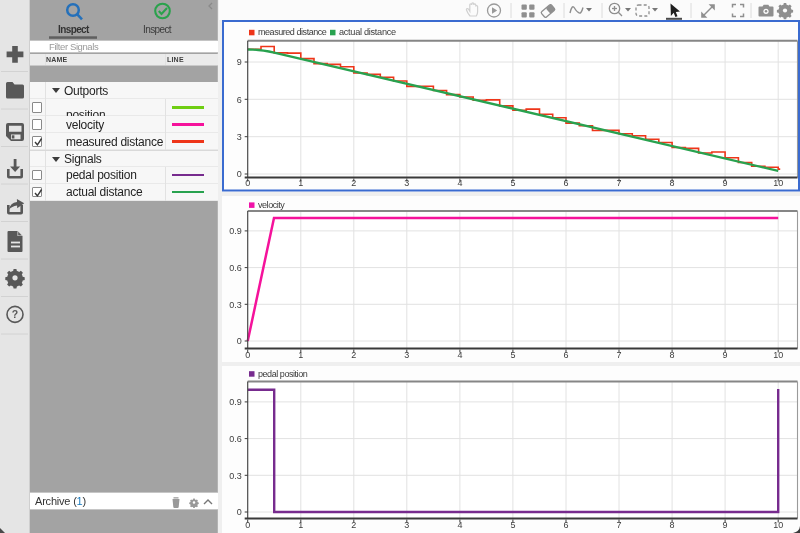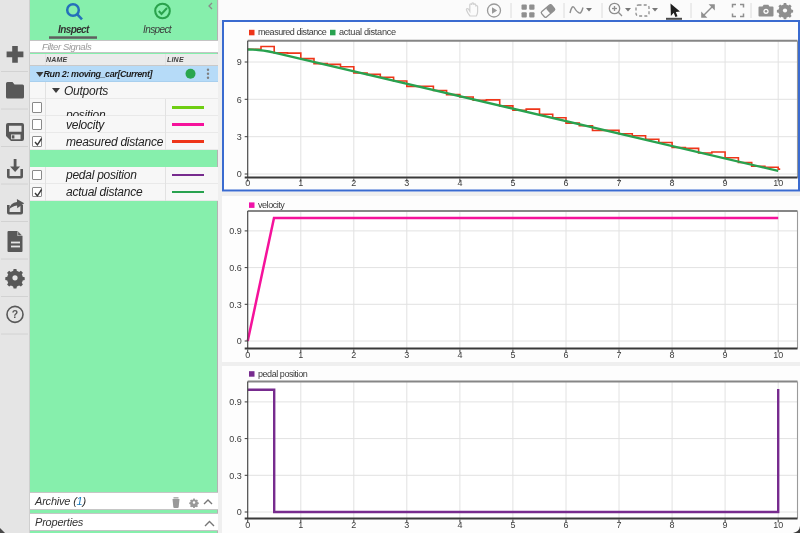--- a/index.html
+++ b/index.html
@@ -1,22 +1,22 @@
 <!DOCTYPE html>
 <html><head>
 <meta charset="utf-8">
 <style>
 * { margin:0; padding:0; box-sizing:border-box; }
 html,body { width:800px; height:533px; overflow:hidden; background:#efefef;
   font-family:"Liberation Sans", sans-serif; }
 .abs { position:absolute; }
 #strip { position:absolute; left:0; top:0; width:30px; height:533px; background:#e5e5e5; border-right:1px solid #cfcfcf; }
-#panel { position:absolute; left:30px; top:0; width:188px; height:533px; background:#86efac; border-right:1px solid #b3b3b3;font-style:italic; }
+#panel { position:absolute; left:30px; top:0; width:188px; height:533px; background:#a3a3a3; border-right:1px solid #b3b3b3; }
 .tabtxt { position:absolute; top:24.2px; font-size:10px; color:#3c3c3c; letter-spacing:-0.6px; }
-#filter { position:absolute; left:0; top:40px; width:188px; height:13px; background:#fff; border-top:1px solid #c4c4c4; border-bottom:1px solid #c4c4c4; color:#9a9a9a; font-size:9.5px; letter-spacing:-0.4px; line-height:12px; padding-left:12px; }
+#filter { position:absolute; left:0; top:40px; width:188px; height:13px; background:#fff; border-top:1px solid #c4c4c4; border-bottom:1px solid #c4c4c4; color:#9a9a9a; font-size:9.5px; letter-spacing:-0.4px; line-height:12px; padding-left:19px; }
 #thead { position:absolute; left:0; top:54px; width:188px; height:11.5px; background:#ebebeb; border-bottom:1px solid #c9c9c9; font-size:7px; font-weight:bold; color:#3f3f3f; letter-spacing:0.2px; }
 .row { position:absolute; left:0; width:188px; height:17px; background:#f7f7f7; border-bottom:1px solid #e9e9e9; font-size:12px; color:#242424; letter-spacing:-0.25px; line-height:16px; }
 .cbx { position:absolute; left:1.5px; top:3px; width:10.5px; height:10.5px; background:#fff; border:1px solid #8a8a8a; border-radius:1px; }
 .sw { position:absolute; left:142px; top:7px; width:32px; height:2.5px; }
 .colv { position:absolute; top:0; width:1px; height:17px; background:#e2e2e2; }
 .bar { position:absolute; left:0; width:188px; height:18px; background:#fff; border-top:1px solid #c6c6c6; font-size:11px; color:#333; letter-spacing:-0.2px; line-height:17px; }
 #charts { position:absolute; left:219px; top:0; width:581px; height:533px; background:#efefef; }
 svg text { font-family:"Liberation Sans", sans-serif; }
 </style>
 </head>
@@ -93,34 +93,20 @@
   <div class="tabtxt" style="left:28px;font-weight:bold;color:#333;">Inspect</div>
   <div class="tabtxt" style="left:113px;">Inspect</div>
   <div id="filter">Filter Signals</div>
   <div id="thead" style="border-bottom:1px solid #c9c9c9;">
     <span style="position:absolute;left:16px;top:2px;">NAME</span>
     <span style="position:absolute;left:137px;top:2px;">LINE</span>
     <span class="colv" style="left:14.5px;height:11px;"></span>
     <span class="colv" style="left:135px;height:11px;"></span>
   </div>
 
-  <div class="row" style="top:65.5px;height:16.8px;background:#b6dbf8;border-bottom:1px solid #a8cfee;font-weight:bold;color:#1d1d1d;font-size:9px;">
-    <svg class="abs" style="left:6px;top:5px" width="8" height="7">
-        <path d="M0 1 h7.5 l-3.75 5 z" fill="#3c3c3c"></path>
-      </svg>
-    <span style="position:absolute;left:13.5px;top:0.5px;font-size:9px;letter-spacing:-0.42px;">Run 2: moving_car[Current]</span>
-    <svg class="abs" style="left:152px;top:2.5px" width="32" height="12">
-      <circle cx="8.5" cy="5.8" r="5" fill="#2aa64e"></circle>
-      <g fill="#7f7f7f">
-          <circle cx="26" cy="1.8" r="1.2"></circle>
-          <circle cx="26" cy="5.8" r="1.2"></circle>
-          <circle cx="26" cy="9.8" r="1.2"></circle>
-        </g>
-    </svg>
-  </div>
   <div class="row" style="top:82.3px;height:16.9px;">
     <svg class="abs" style="left:22px;top:5px" width="9" height="7">
         <path d="M0 1 h8 l-4 5 z" fill="#3c3c3c"></path>
       </svg>
     <span style="position:absolute;left:34px;top:0.5px;">Outports</span>
     <span class="colv" style="left:14.5px;"></span>
   </div>
   <div class="row" style="top:99.2px;height:16.9px;">
     <span class="cbx"></span>
     <span style="position:absolute;left:36px;top:8px;">position</span>
@@ -137,20 +123,27 @@
   </div>
   <div class="row" style="top:133px;height:16.9px;">
     <span class="cbx"></span>
     <svg class="abs" style="left:2.5px;top:4px" width="11" height="11">
         <path d="M2 5 l2.4 2.8 L8.6 1.5" stroke="#3a3a3a" stroke-width="1.4" fill="none"></path>
       </svg>
     <span style="position:absolute;left:36px;top:0.5px;">measured distance</span>
     <span class="colv" style="left:14.5px;"></span>
       <span class="colv" style="left:135px;"></span>
     <span class="sw" style="background:#ee3519;"></span>
+  </div>
+  <div class="row" style="top:149.9px;height:16.9px;border-top:1px solid #d9d9d9;">
+    <svg class="abs" style="left:22px;top:5px" width="9" height="7">
+        <path d="M0 1 h8 l-4 5 z" fill="#3c3c3c"></path>
+      </svg>
+    <span style="position:absolute;left:34px;top:0.5px;">Signals</span>
+    <span class="colv" style="left:14.5px;"></span>
   </div>
   <div class="row" style="top:166.8px;height:16.9px;">
     <span class="cbx"></span>
     <span style="position:absolute;left:36px;top:0.5px;">pedal position</span>
     <span class="colv" style="left:14.5px;"></span>
       <span class="colv" style="left:135px;"></span>
     <span class="sw" style="background:#772b8e;"></span>
   </div>
   <div class="row" style="top:183.7px;height:16.9px;">
     <span class="cbx"></span>
@@ -168,26 +161,20 @@
     <svg class="abs" style="left:140px;top:3px" width="46" height="12" viewBox="0 0 46 12">
       <g fill="#999">
         <path d="M2.5 3 h7 l-0.8 8 q-0.1 1-1.1 1 h-3.2 q-1 0-1.1-1 z M3.5 1.2 h5 v1.2 h-5 z"></path>
       </g>
       <g transform="translate(24,6.5) scale(0.82)">
         <path fill="#999" d="M-0.9 -4.8 h1.8 l0.3 1.2 a3.8 3.8 0 0 1 1.2 0.5 l1.1-0.7 1.3 1.3 -0.7 1.1 a3.8 3.8 0 0 1 0.5 1.2 l1.2 0.3 v1.8 l-1.2 0.3 a3.8 3.8 0 0 1-0.5 1.2 l0.7 1.1 -1.3 1.3 -1.1-0.7 a3.8 3.8 0 0 1-1.2 0.5 l-0.3 1.2 h-1.8 l-0.3-1.2 a3.8 3.8 0 0 1-1.2-0.5 l-1.1 0.7 -1.3-1.3 0.7-1.1 a3.8 3.8 0 0 1-0.5-1.2 l-1.2-0.3 v-1.8 l1.2-0.3 a3.8 3.8 0 0 1 0.5-1.2 l-0.7-1.1 1.3-1.3 1.1 0.7 a3.8 3.8 0 0 1 1.2-0.5 z"></path>
         <circle r="1.5" fill="#fff"></circle>
       </g>
       <path d="M34 8 l4-4 4 4" stroke="#777" stroke-width="1.4" fill="none"></path>
     </svg>
-  </div>
-  <div class="bar" style="top:512.5px;border-bottom:1px solid #c6c6c6;">
-    <span style="position:absolute;left:5px;">Properties</span>
-    <svg class="abs" style="left:174px;top:5px" width="12" height="10">
-        <path d="M1 7 l4.5-4.5 4.5 4.5" stroke="#777" stroke-width="1.4" fill="none"></path>
-      </svg>
   </div>
 </div>
 
 <div id="charts">
     <div class="abs" style="left:0;top:0;width:581px;height:20px;background:#fbfbfb;"></div>
   </div>
 
 <svg class="abs" style="left:222px;top:20px" width="578" height="172" viewBox="0 0 578 172">
 <rect x="0" y="0" width="578" height="172" fill="#fdfdfd"></rect>
 <rect x="27" y="9.8" width="5.5" height="5.5" fill="#ee3519"></rect>

